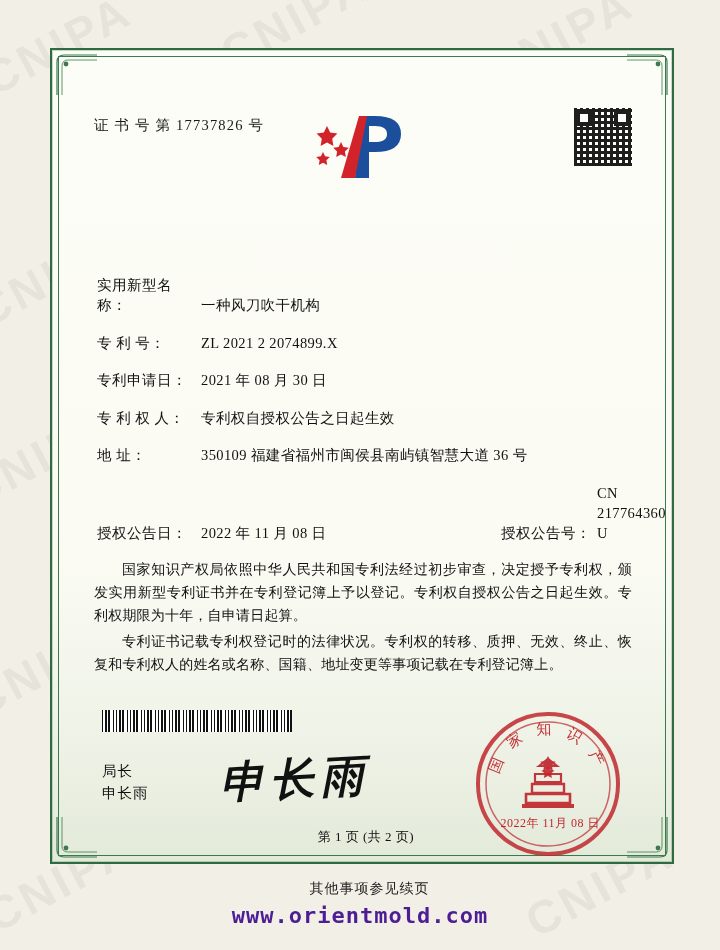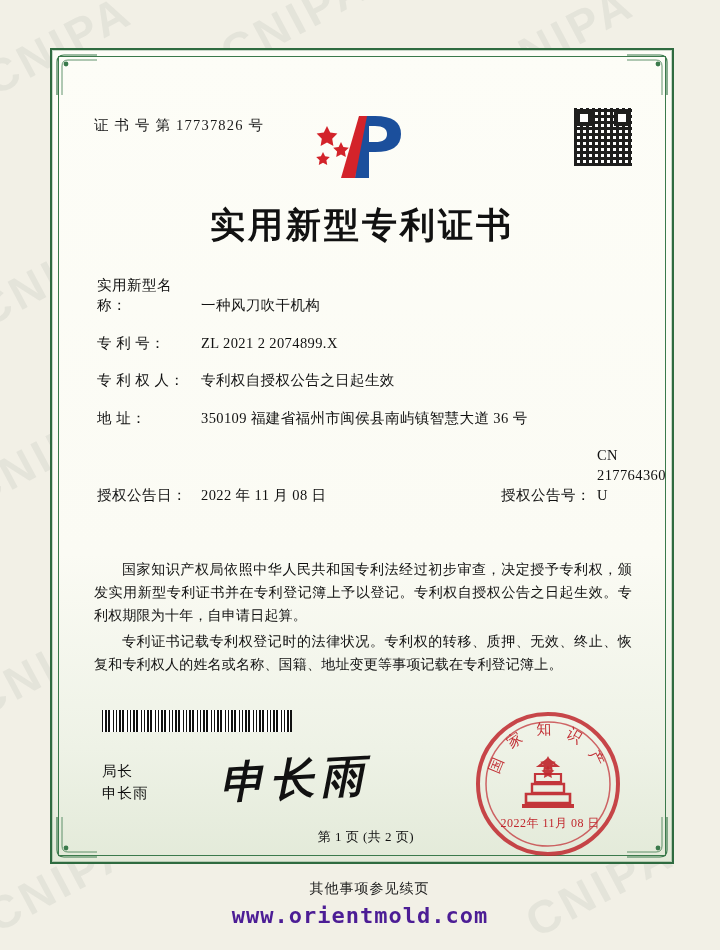--- a/index.html
+++ b/index.html
@@ -238,35 +238,38 @@
       <path d="M62 8 L78 8 Q104 8 104 26 Q104 44 78 44 L72 44 L72 70 L58 70 Z M72 18 L72 34 L78 34 Q90 34 90 26 Q90 18 78 18 Z" fill="#1b4f9c"></path>
       <path d="M58 70 L44 70 L62 8 L70 8 Z" fill="#d3232a"></path>
       <path d="M30 18 l3.2 6.6 7.2 1 -5.2 5.1 1.2 7.2 -6.4 -3.4 -6.4 3.4 1.2 -7.2 -5.2 -5.1 7.2 -1 Z" fill="#d3232a"></path>
       <path d="M44 34 l2.4 4.9 5.4 .8 -3.9 3.8 .9 5.4 -4.8 -2.5 -4.8 2.5 .9 -5.4 -3.9 -3.8 5.4 -.8 Z" fill="#d3232a"></path>
       <path d="M26 44 l2.1 4.3 4.7 .7 -3.4 3.3 .8 4.7 -4.2 -2.2 -4.2 2.2 .8 -4.7 -3.4 -3.3 4.7 -.7 Z" fill="#d3232a"></path>
     </svg>
   </div>
 
   <div class="qr"></div>
 
-  <div class="title">实用新型专利证书</div>
 
   <div class="fields">
 
     <div class="row">
       <div class="lbl">实用新型名称：</div>
       <div class="val">一种风刀吹干机构</div>
     </div>
 
 
     <div class="row">
       <div class="lbl">专    利    号：</div>
       <div class="val">ZL 2021 2 2074899.X</div>
     </div>
 
+    <div class="row">
+      <div class="lbl">专利申请日：</div>
+      <div class="val">2021 年 08 月 30 日</div>
+    </div>
 
     <div class="row">
       <div class="lbl">专 利 权 人：</div>
       <div class="val">专利权自授权公告之日起生效</div>
     </div>
 
     <div class="row">
       <div class="lbl">地        址：</div>
       <div class="val">350109 福建省福州市闽侯县南屿镇智慧大道 36 号</div>
     </div>

